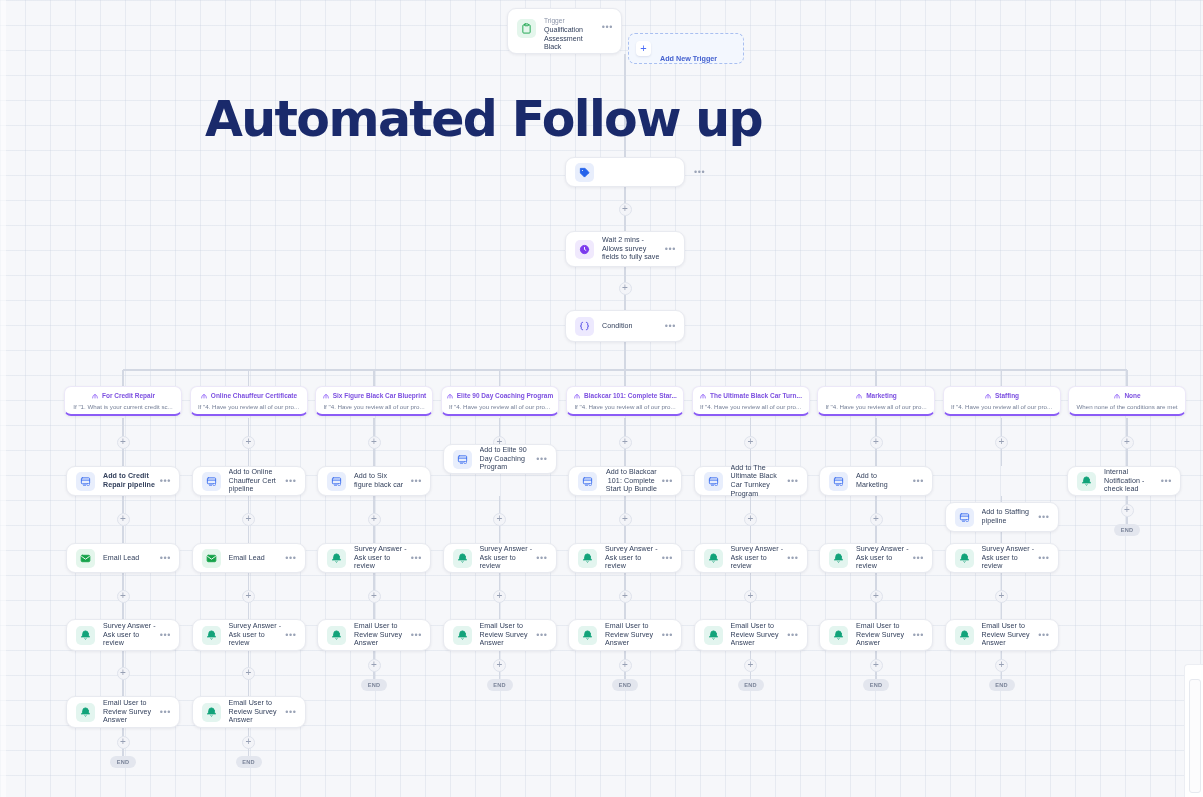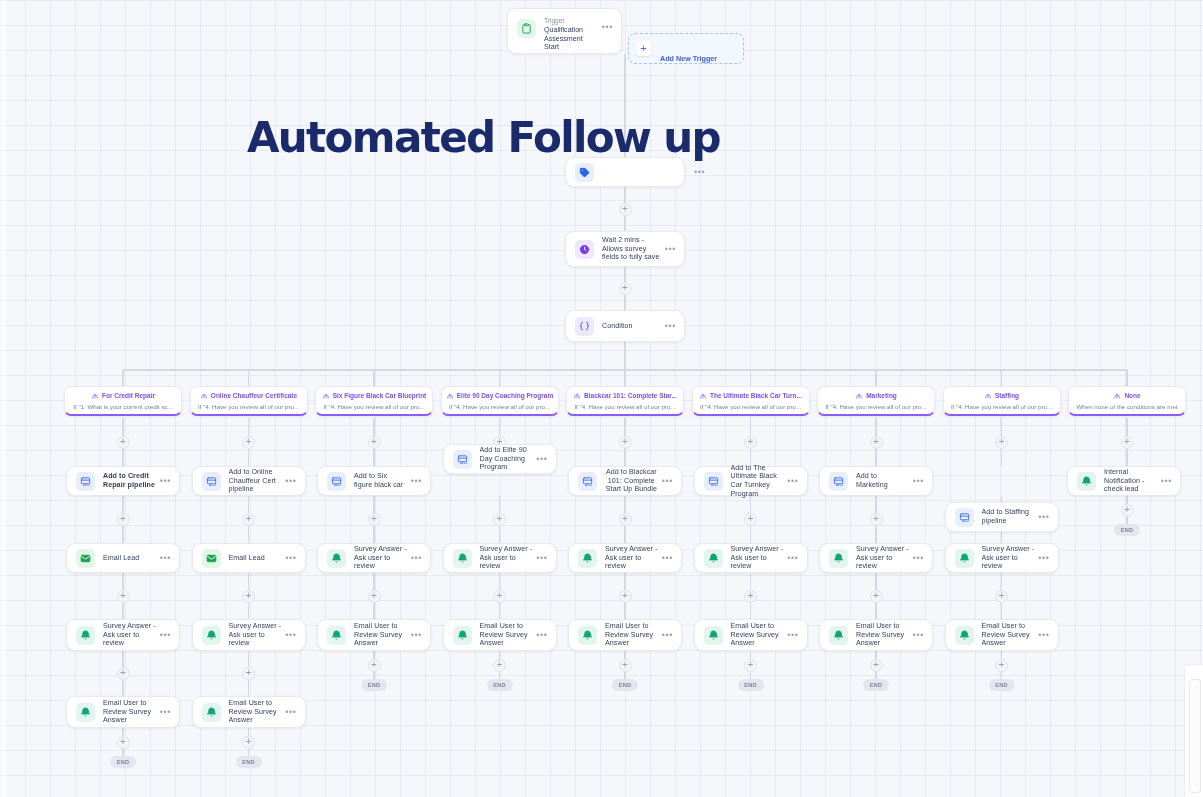--- a/index.html
+++ b/index.html
@@ -71,23 +71,23 @@
     display:flex;align-items:center;justify-content:center;
     color:#4a6cf7;font-size:11px;line-height:11px;font-weight:400;
     box-shadow:0 1px 2px rgba(40,60,120,.12);
   }
   #addTrigger .lab{font-size:7.2px;color:#4360cf;font-weight:700;margin-left:9px;margin-top:19px;}
 
   
   #bigTitle{
     position:absolute;left:0;top:88px;width:967px;text-align:center;
     font-family:"DejaVu Sans","Liberation Sans",sans-serif;
-    font-size:42px;font-weight:700;color:#1a2a6b;
+    font-size:49px;font-weight:700;color:#1a2a6b;
     letter-spacing:-1.6px;line-height:64px;
-    z-index:9;pointer-events:none;margin-top:18px;
+    z-index:9;pointer-events:none;
   }
 
   
   .plus{
     position:absolute;width:13px;height:13px;border-radius:50%;
     background:#f3f4f8;border:1px solid #dfe3ec;
     display:flex;align-items:center;justify-content:center;
     color:#97a0b4;font-size:10px;line-height:10px;
     box-sizing:border-box;
   }
@@ -306,21 +306,21 @@
 
   <div class="node" id="trigger">
     <span class="ic green">
       <svg width="11" height="11" viewBox="0 0 24 24" fill="none" stroke="#16a34a" stroke-width="2" stroke-linecap="round" stroke-linejoin="round">
         <path d="M16 4h2a2 2 0 0 1 2 2v14a2 2 0 0 1-2 2H6a2 2 0 0 1-2-2V6a2 2 0 0 1 2-2h2"></path>
         <rect x="8" y="2" width="8" height="4" rx="1"></rect>
       </svg>
     </span>
     <div style="flex:1;overflow:hidden;">
       <div class="tlabel">Trigger</div>
-      <div class="tname">Qualification Assessment Start</div>
+      <div class="tname">Qualification Assessment Black</div>
     </div>
     <span class="dots">•••</span>
   </div>
 
   <div id="addTrigger">
     <span class="plusbox">+</span>
     <span class="lab">Add New Trigger</span>
   </div>
 
   <div id="bigTitle">Automated Follow up</div>

